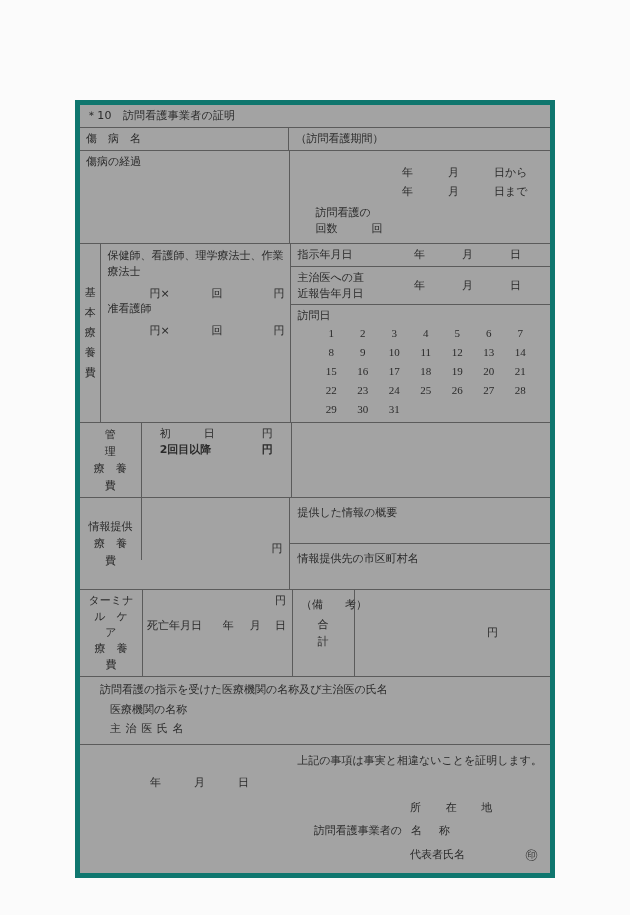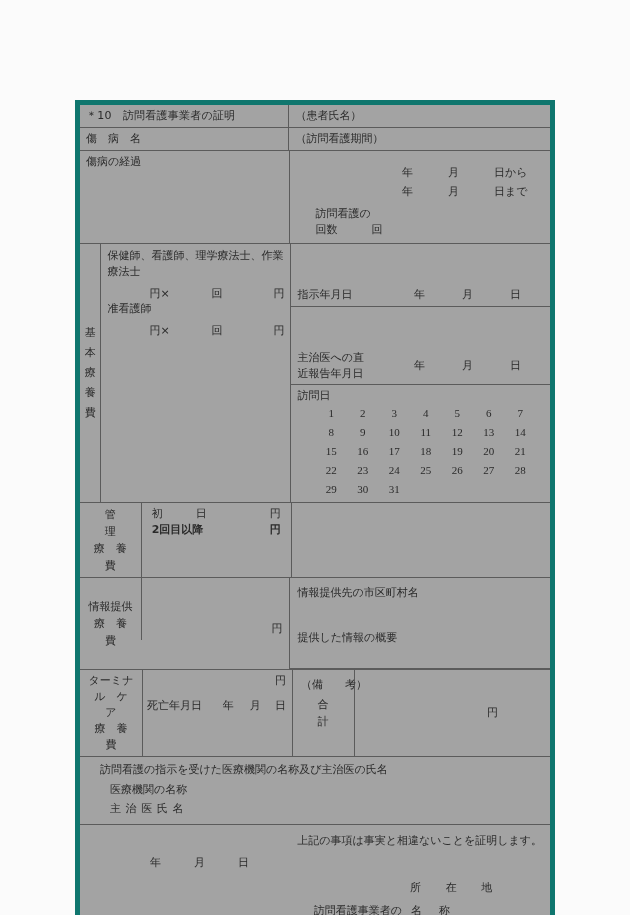--- a/index.html
+++ b/index.html
@@ -82,36 +82,35 @@
     display: flex;
     justify-content: flex-end;
     padding-right: 10px;
     gap: 0;
   }
   .period-line .y { width: 46px; text-align: left; }
   .period-line .m { width: 46px; text-align: left; }
   .period-line .d { width: 46px; text-align: left; }
 
   .count-line { padding-left: 26px; }
-  .count-line .num { display: inline-block; width: 56px; }
+  .count-line .num { display: inline-block; width: 56px; font-family: Liberation Mono, monospace; }
 
   
   .fee-line {
     display: flex;
     padding-left: 48px;
   }
   .fee-line .f1 { width: 62px; }
   .fee-line .f2 { width: 62px; }
   .fee-line .f3 { flex: 1; text-align: right; padding-right: 6px; }
 
   
   .daterow {
     display: flex;
     align-items: center;
-    margin-top: 40px;
   }
   .daterow .lbl { flex: 1; }
   .daterow .y,
   .daterow .m { width: 48px; text-align: left; }
   .daterow .d { width: 34px; text-align: left; }
 
   
   .cal {
     display: grid;
     grid-template-columns: repeat(7, 1fr);
@@ -189,21 +188,20 @@
     font-size: 13px;
   }
 </style>
 </head>
 <body>
 
 <div id="form-sheet">
 
   <div class="row">
     <div class="cell c-left pad hdr-title">＊10　訪問看護事業者の証明</div>
-    <div class="cell c-right bl pad">（患者氏名）</div>
   </div>
 
   <div class="row">
     <div class="cell c-left pad" style="height:20px;">傷　病　名</div>
     <div class="cell c-right bl pad">（訪問看護期間）</div>
   </div>
 
   <div class="row">
     <div class="cell c-left pad" style="height:68px;">傷病の経過</div>
     <div class="cell c-right bl" style="padding:4px 0 5px 0;">
@@ -300,21 +298,21 @@
         </div>
       </div>
     </div>
   </div>
 
   <div class="row">
     <div class="cell lbl-wide slabel">
       <span>管　　　理</span>
       <span>療　養　費</span>
     </div>
-    <div class="cell mid-after-wide bl" style="padding:3px 4px;">
+    <div class="cell mid-after-wide bl" style="padding:3px 12px;">
       <div class="kanri-line" style="padding-left:6px;">
         <span class="k1">初　　　日</span>
         <span class="k2">円</span>
       </div>
       <div class="kanri-line" style="padding-left:6px;font-weight:bold;">
         <span class="k1">2回目以降</span>
         <span class="k2">円</span>
       </div>
     </div>
     <div class="cell c-right bl"></div>
@@ -322,22 +320,22 @@
 
   <div class="row">
     <div class="cell lbl-wide slabel">
       <span>情報提供</span>
       <span>療　養　費</span>
     </div>
     <div class="cell mid-after-wide bl" style="display:flex; flex-direction:column; justify-content:flex-end; height:62px;">
       <div class="yen-right" style="padding-bottom:3px;">円</div>
     </div>
     <div class="cell c-right bl">
+      <div class="info-cell" style="border-bottom:1px solid #5b5b5b; height:31px;">提供した情報の概要</div>
       <div class="info-cell" style="height:31px;">情報提供先の市区町村名</div>
-      <div class="info-cell" style="border-bottom:1px solid #5b5b5b; height:31px;">提供した情報の概要</div>
     </div>
   </div>
 
   <div class="row" style="border-bottom:none;">
     <div style="width:212px; display:flex; flex-direction:row;">
 
       <div style="display:flex; border-bottom:1px solid #5b5b5b;">
         <div class="cell lbl-wide slabel" style="line-height:1.45;">
           <span>ターミナ</span>
           <span>ル　ケ　ア</span>

